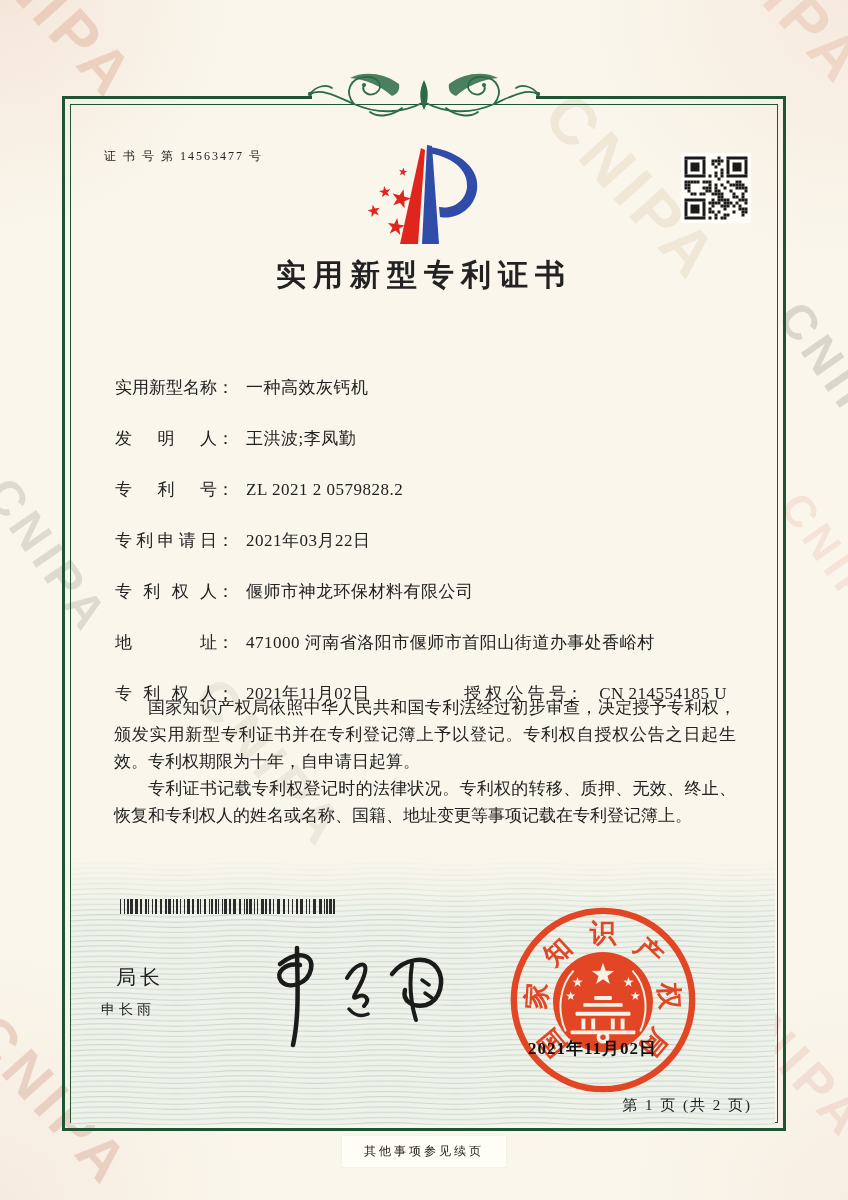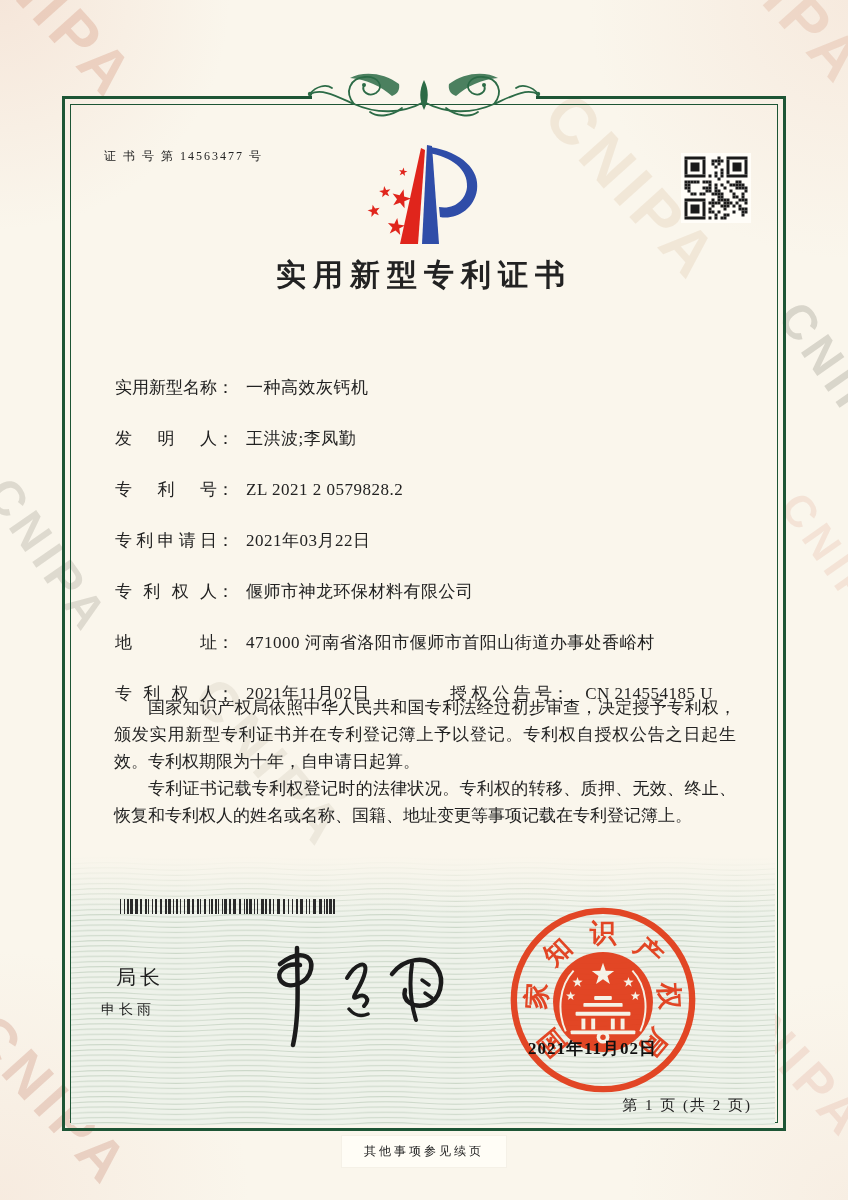--- a/index.html
+++ b/index.html
@@ -25,21 +25,21 @@
   .logo{position:absolute;left:356px;top:140px;width:140px;height:112px;z-index:4;}
   .qr{position:absolute;left:681px;top:153px;width:70px;height:70px;z-index:4;}
   .doc-title{position:absolute;left:62px;top:255px;width:724px;text-align:center;
       font-size:30px;font-weight:700;letter-spacing:7px;z-index:4;}
   .fields{position:absolute;left:115px;top:362px;width:625px;z-index:4;font-size:17px;}
   .frow{height:51px;display:flex;align-items:center;white-space:nowrap;}
   .flabel{display:inline-block;width:102px;text-align:justify;text-align-last:justify;}
   .colon{display:inline-block;margin-right:12px;}
   .fval{letter-spacing:.5px;}
   .grant-date-val{display:inline-block;width:204px;}
-  .grant2{}
+  .grant2{margin-left:14px;}
   .body-text{position:absolute;left:114px;top:694px;width:622px;z-index:4;
       font-size:17px;line-height:27px;text-align:justify;}
   .body-text p{margin:0;text-indent:2em;}
   
   .band{position:absolute;left:71px;top:856px;width:704px;height:269px;z-index:3;}
   .band-fade{position:absolute;left:71px;top:856px;width:704px;height:60px;z-index:3;
       background:linear-gradient(#faf6ec, rgba(250,246,236,0));}
   .barcode{position:absolute;left:120px;top:899px;width:218px;height:15px;z-index:4;}
   .signer-title{position:absolute;left:116px;top:964px;font-size:20px;letter-spacing:4px;z-index:4;}
   .signer-name{position:absolute;left:101px;top:1001px;font-size:14px;letter-spacing:4px;z-index:4;}

